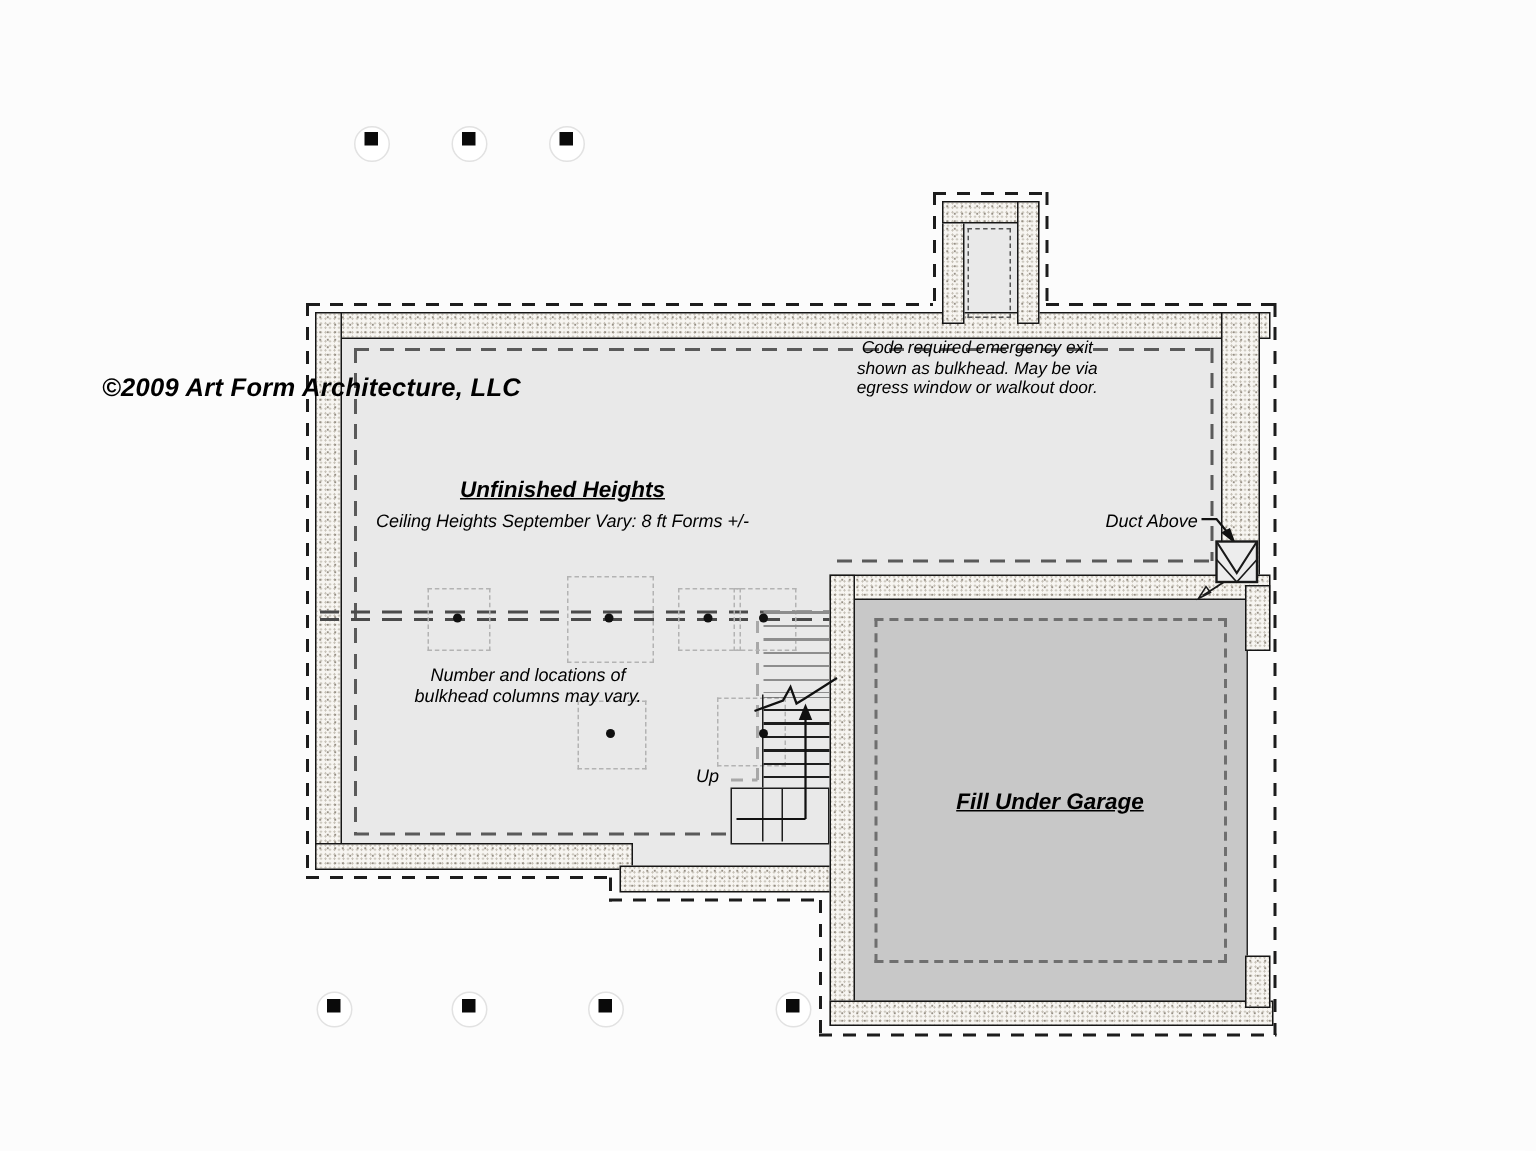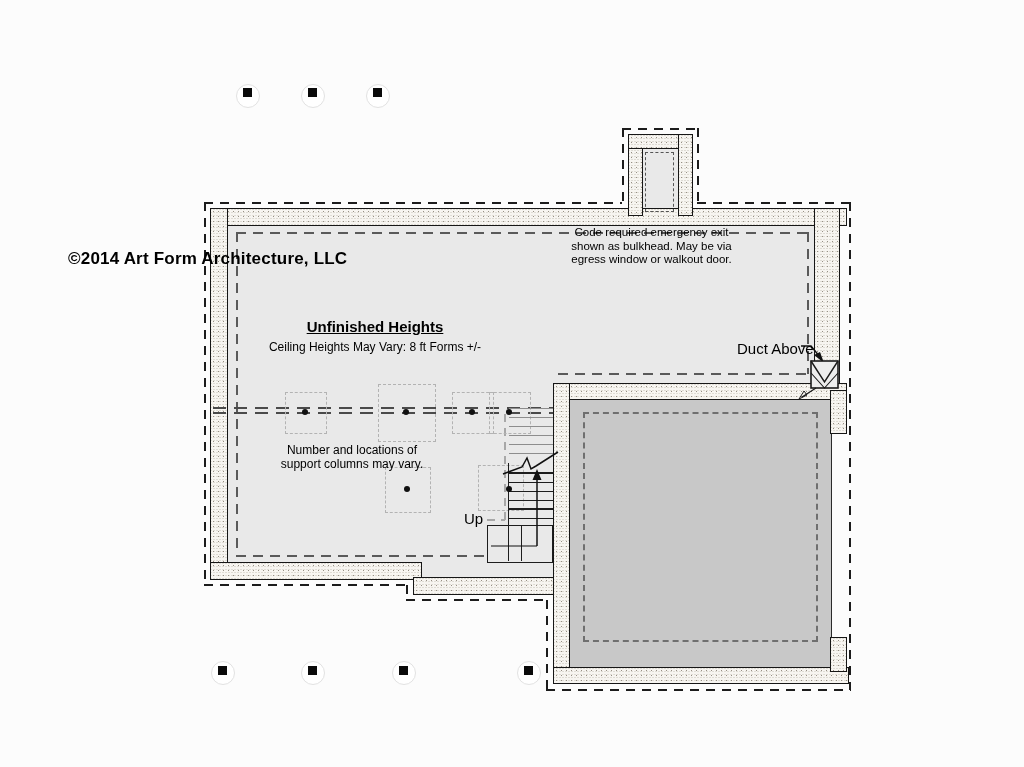--- a/index.html
+++ b/index.html
@@ -40,26 +40,26 @@
   .solid-v{position:absolute;width:0;border-left:1.5px solid #1d1d1d;z-index:5;}
   .landing{position:absolute;border:1.5px solid #1d1d1d;background:#e9e9e9;z-index:5;}
   .landing-div{position:absolute;width:0;border-left:1.2px solid #1d1d1d;z-index:6;}
 
   
   .post-circle{position:absolute;width:22px;height:22px;border-radius:50%;
     background:#ffffff;border:1px solid #e2e2e2;z-index:2;}
   .post-square{position:absolute;width:9px;height:9px;background:#0a0a0a;z-index:3;}
 
   
-  .txt{position:absolute;color:#000;z-index:8;}
+  .txt{position:absolute;color:#000;z-index:8;font-style:italic;}
   .copyright{font-size:17px;font-weight:bold;letter-spacing:0.2px;}
   .note{font-size:11.5px;line-height:13.5px;text-align:center;}
   .room-title{font-size:15px;font-weight:bold;text-decoration:underline;text-align:center;}
   .sub-note{font-size:12px;text-align:center;}
-  .small-label{font-size:15px;}
+  .small-label{font-size:12px;}
   svg.overlay{position:absolute;left:0;top:0;z-index:7;pointer-events:none;}
 </style>
 </head>
 <body>
 
 <div id="canvas">
 
   <div class="interior" style="left:226px;top:224px;width:588px;height:338px;"></div>
   <div class="interior" style="left:420px;top:562px;width:133px;height:16px;"></div>
   <div class="interior" style="left:641px;top:147px;width:37px;height:70px;z-index:3;"></div>
@@ -162,27 +162,28 @@
 
     <path d="M503,474 L522,467 L527,458 L531,469 L536,466 L558,452" fill="none" stroke="#111" stroke-width="1.5"></path>
 
     <g>
       <line x1="537" y1="546" x2="537" y2="479" stroke="#111" stroke-width="1.5"></line>
       <polygon points="537,469 532.5,480 541.5,480" fill="#111"></polygon>
       <line x1="491" y1="546" x2="537" y2="546" stroke="#111" stroke-width="1.2"></line>
     </g>
   </svg>
 
-  <div class="txt copyright" style="left:68px;top:249px;">©2014 Art Form Architecture, LLC</div>
+  <div class="txt copyright" style="left:68px;top:249px;">©2009 Art Form Architecture, LLC</div>
 
   <div class="txt note" style="left:560px;top:226px;width:183px;">Code required emergency exit shown as bulkhead. May be via egress window or walkout door.</div>
 
   <div class="txt room-title" style="left:275px;top:318px;width:200px;">Unfinished Heights</div>
-  <div class="txt sub-note" style="left:250px;top:340px;width:250px;">Ceiling Heights May Vary: 8 ft Forms +/-</div>
+  <div class="txt sub-note" style="left:250px;top:340px;width:250px;">Ceiling Heights September Vary: 8 ft Forms +/-</div>
 
   <div class="txt small-label" style="left:737px;top:340px;">Duct Above</div>
 
-  <div class="txt sub-note" style="left:272px;top:443px;width:160px;">Number and locations of support columns may vary.</div>
+  <div class="txt sub-note" style="left:272px;top:443px;width:160px;">Number and locations of bulkhead columns may vary.</div>
 
+  <div class="txt room-title" style="left:600px;top:526px;width:200px;">Fill Under Garage</div>
 
   <div class="txt small-label" style="left:464px;top:510px;">Up</div>
 
 </div>
 
 </body></html>

